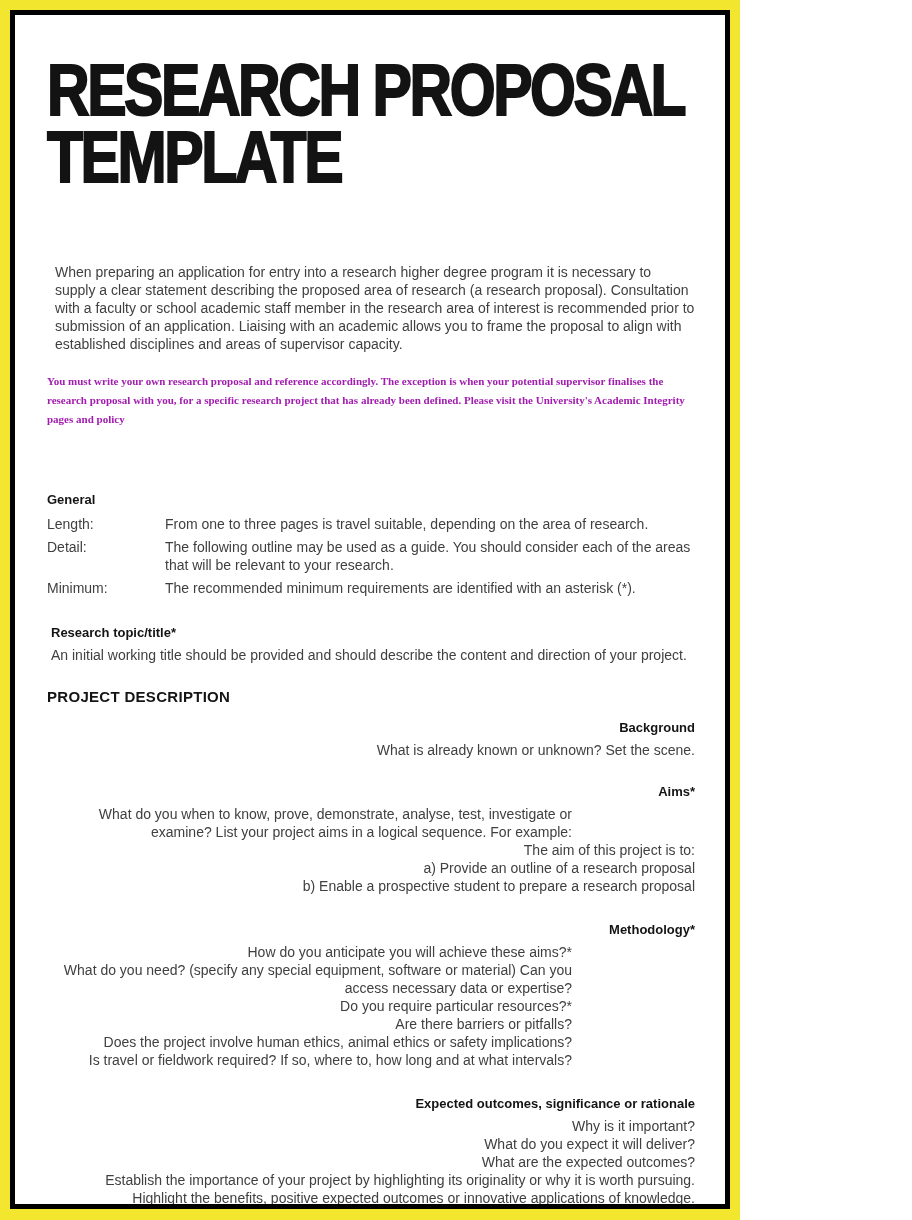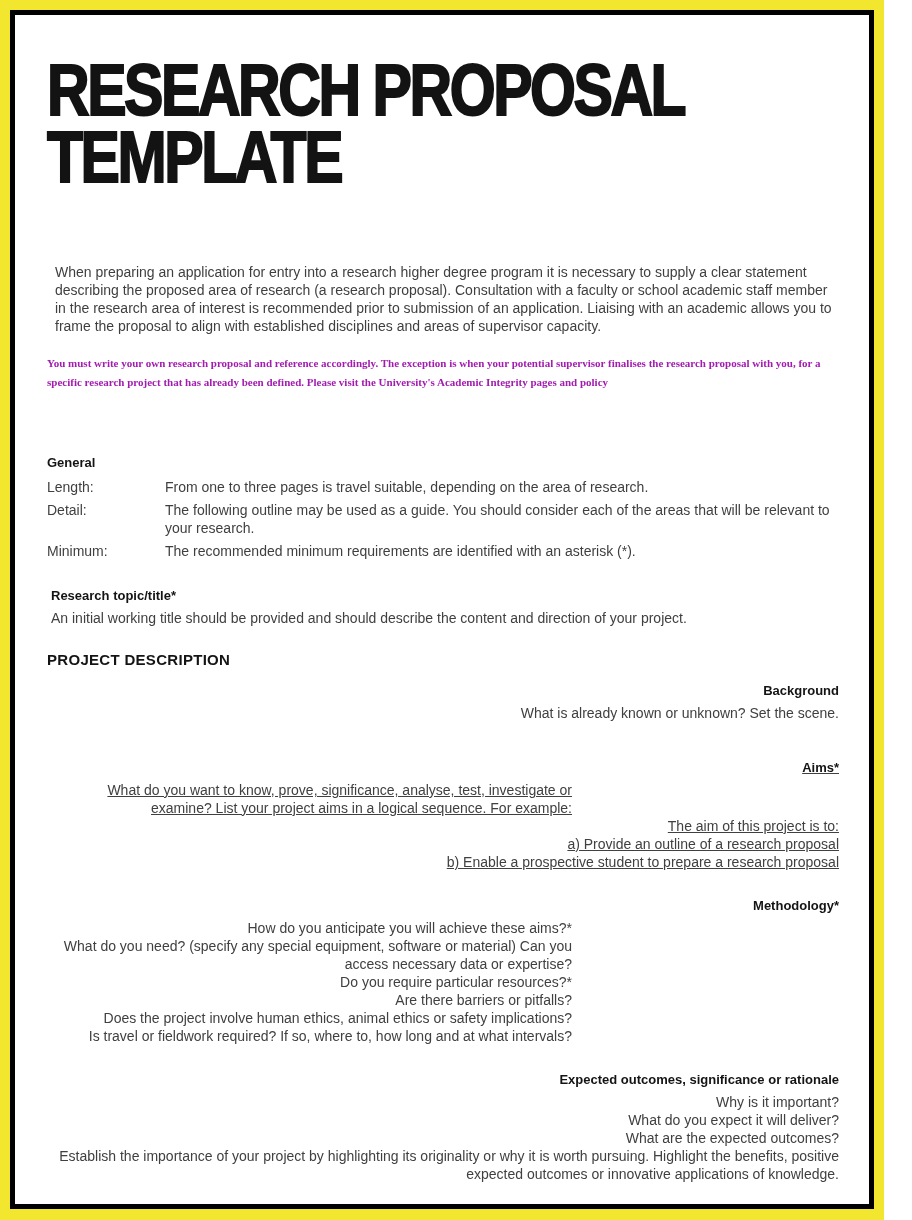--- a/index.html
+++ b/index.html
@@ -3,21 +3,21 @@
 <meta charset="utf-8">
 <style>
   * { box-sizing: border-box; }
   html,body { margin:0; padding:0; }
   body {
     width:912px; height:1220px; overflow:hidden;
     font-family:"Liberation Sans", sans-serif;
     background:#ffffff;
   }
   .yellow-frame {
-    width:884px; height:1220px;
+    width:740px; height:1220px;
     background:#f2e62e;
     padding:10px 10px 11px 10px;
   }
   .black-frame {
     width:100%; height:100%;
     background:#000000;
     padding:5px;
   }
   .page {
     width:100%; height:100%;
@@ -124,23 +124,23 @@
         <p class="w-full" style="margin:0;">An initial working title should be provided and should describe the content and direction of your project.</p>
       </div>
 
       <div class="pd-heading">PROJECT DESCRIPTION</div>
 
       <div class="sec" style="margin-top:13px;">
         <div class="section-heading">Background</div>
         <p>What is already known or unknown? Set the scene.</p>
       </div>
 
-      <div class="sec" style="margin-top:37px;text-decoration:underline;">
+      <div class="sec" style="margin-top:24px;">
         <div class="section-heading">Aims*</div>
-        <p class="w-narrow">What do you want to know, prove, significance, analyse, test, investigate or examine? List your project aims in a logical sequence. For example:</p>
+        <p class="w-narrow">What do you when to know, prove, demonstrate, analyse, test, investigate or examine? List your project aims in a logical sequence. For example:</p>
         <p>The aim of this project is to:</p>
         <p class="aims-item">a) Provide an outline of a research proposal</p>
         <p class="aims-item">b) Enable a prospective student to prepare a research proposal</p>
       </div>
 
       <div class="sec" style="margin-top:26px;">
         <div class="section-heading">Methodology*</div>
         <p class="w-narrow">How do you anticipate you will achieve these aims?*</p>
         <p class="w-narrow">What do you need? (specify any special equipment, software or material) Can you access necessary data or expertise?</p>
         <p class="w-narrow">Do you require particular resources?*</p>

